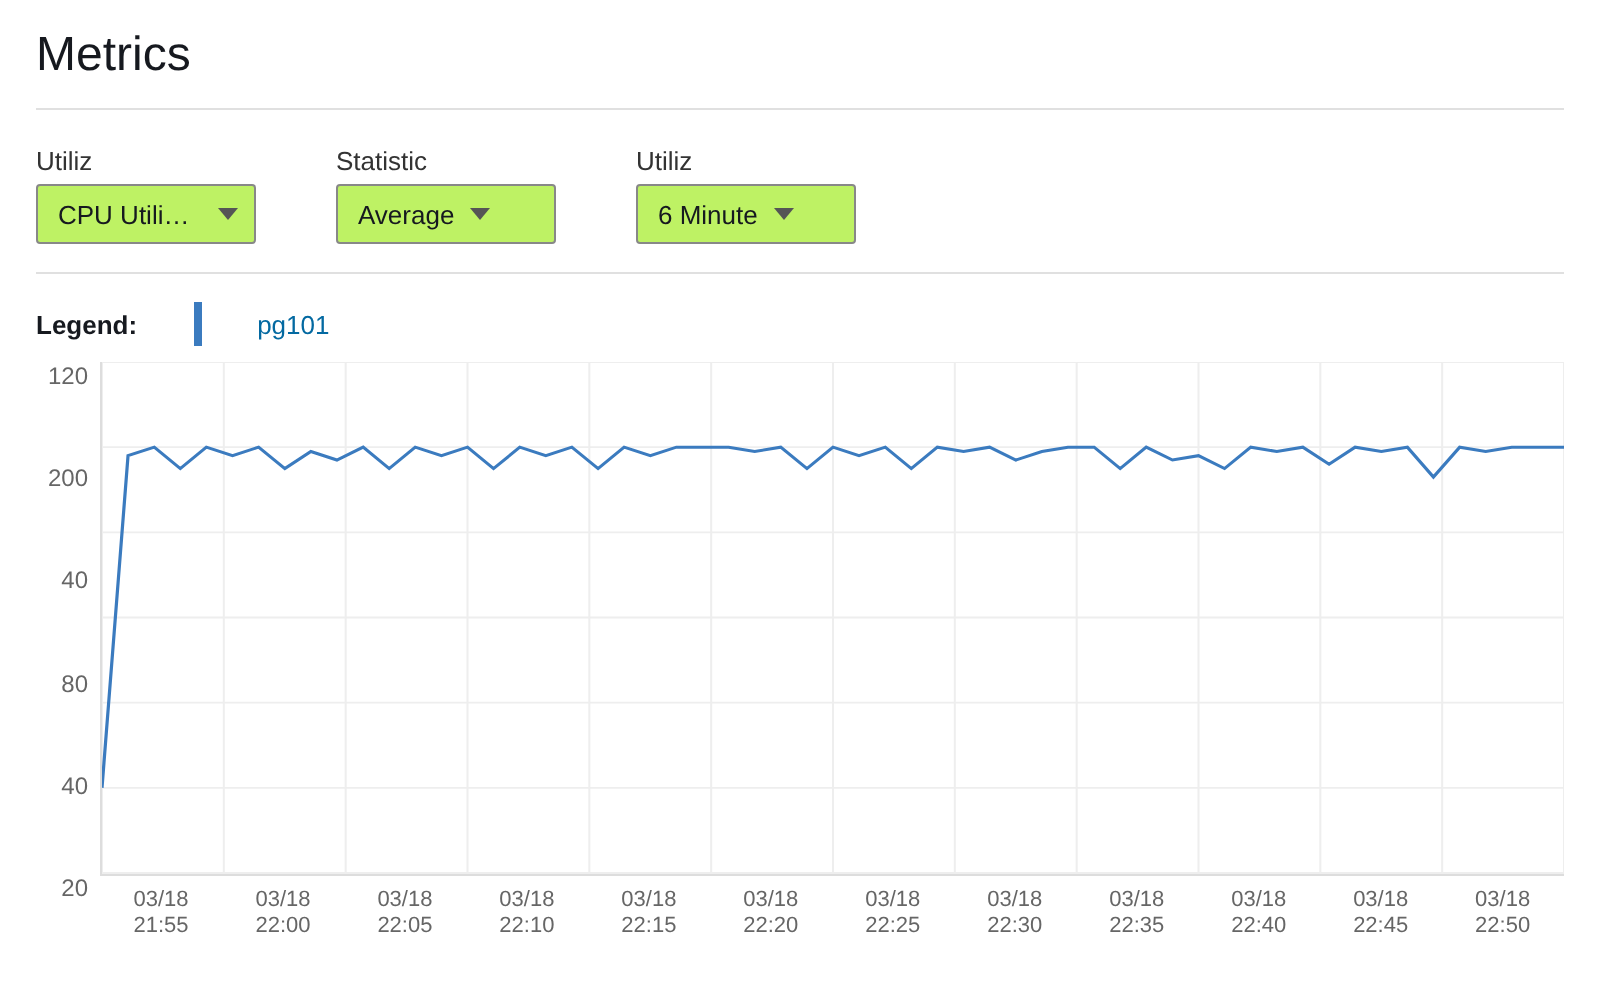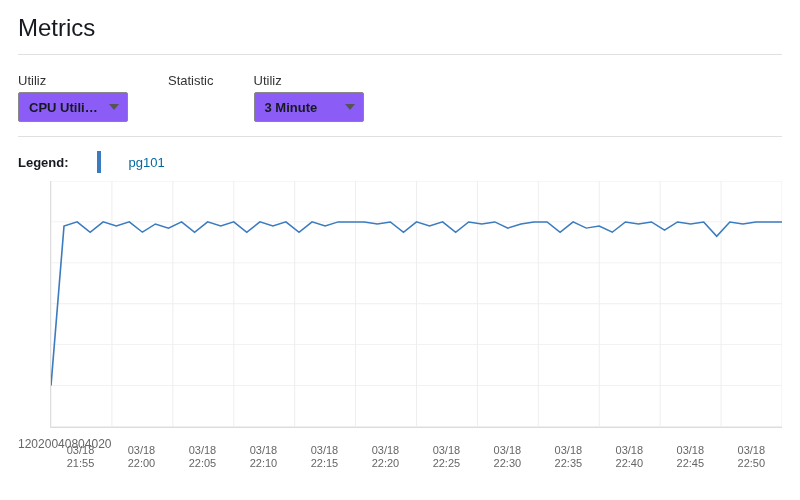--- a/index.html
+++ b/index.html
@@ -23,30 +23,29 @@
     display: flex;
     gap: 40px;
     padding: 10px 0 14px 0;
     border-bottom: 1px solid #e0e0e0;
   }
   .control-group { display: flex; flex-direction: column; gap: 4px; }
   .control-label { font-size: 13px; color: #333; }
   .dropdown {
     display: flex;
     align-items: center;
-    justify-content: space-between;
+    justify-content: flex-start;
     border: 1px solid #888;
     border-radius: 2px;
     height: 30px;
     padding: 0 8px 0 10px;
     min-width: 110px;
-    background: #8b5cf6;
+    background: #bef264;
     cursor: pointer;
     font-size: 13px;
-    font-weight: bold;
   }
   .dropdown .caret {
     width: 0; height: 0;
     border-left: 5px solid transparent;
     border-right: 5px solid transparent;
     border-top: 6px solid #555;
     margin-left: 8px;
   }
   .dd-metric { width: 110px; }
   .dd-metric span { white-space: nowrap; overflow: hidden; text-overflow: ellipsis; max-width: 72px; }
@@ -60,21 +59,21 @@
   .legend-bar {
     width: 4px; height: 22px; background: #3b7bbf;
   }
   .legend-series { color: #0369a1; }
   .chart-wrap {
     display: flex;
     height: 290px;
   }
   .yaxis {
     display: flex;
-    flex-direction: row;
+    flex-direction: column;
     justify-content: space-between;
     align-items: flex-end;
     width: 32px;
     font-size: 12px;
     color: #666;
     padding-right: 6px;
     height: 270px;
   }
   .plot-col { flex: 1; display: flex; flex-direction: column; }
   .plot {
@@ -84,21 +83,21 @@
     border-top: none;
     border-right: none;
   }
   svg.grid, svg.line { position: absolute; inset: 0; width: 100%; height: 100%; }
   .grid line { stroke: #eee; stroke-width: 1; }
   .series-line { fill: none; stroke: #3b7bbf; stroke-width: 1.6; }
   .xaxis {
     display: flex;
     font-size: 11px;
     color: #666;
-    padding-top: 16px;
+    padding-top: 6px;
     align-items: flex-end;
   }
   .xtick {
     width: 8.333%;
     text-align: center;
     line-height: 1.25;
     white-space: nowrap;
   }
 </style>
 </head>
@@ -110,25 +109,29 @@
 <div class="controls">
   <div class="control-group">
     <div class="control-label">Utiliz</div>
     <div class="dropdown dd-metric">
       <span>CPU Utiliz…</span>
       <span class="caret"></span>
     </div>
   </div>
   <div class="control-group">
     <div class="control-label">Statistic</div>
+    <div class="dropdown">
+      <span>Average</span>
+      <span class="caret"></span>
+    </div>
   </div>
   <div class="control-group">
     <div class="control-label">Utiliz</div>
     <div class="dropdown">
-      <span>3 Minute</span>
+      <span>6 Minute</span>
       <span class="caret"></span>
     </div>
   </div>
 </div>
 
 <div class="legend-row">
   <span class="legend-label">Legend:</span>
   <span class="legend-bar"></span>
   <span class="legend-series">pg101</span>
 </div>

